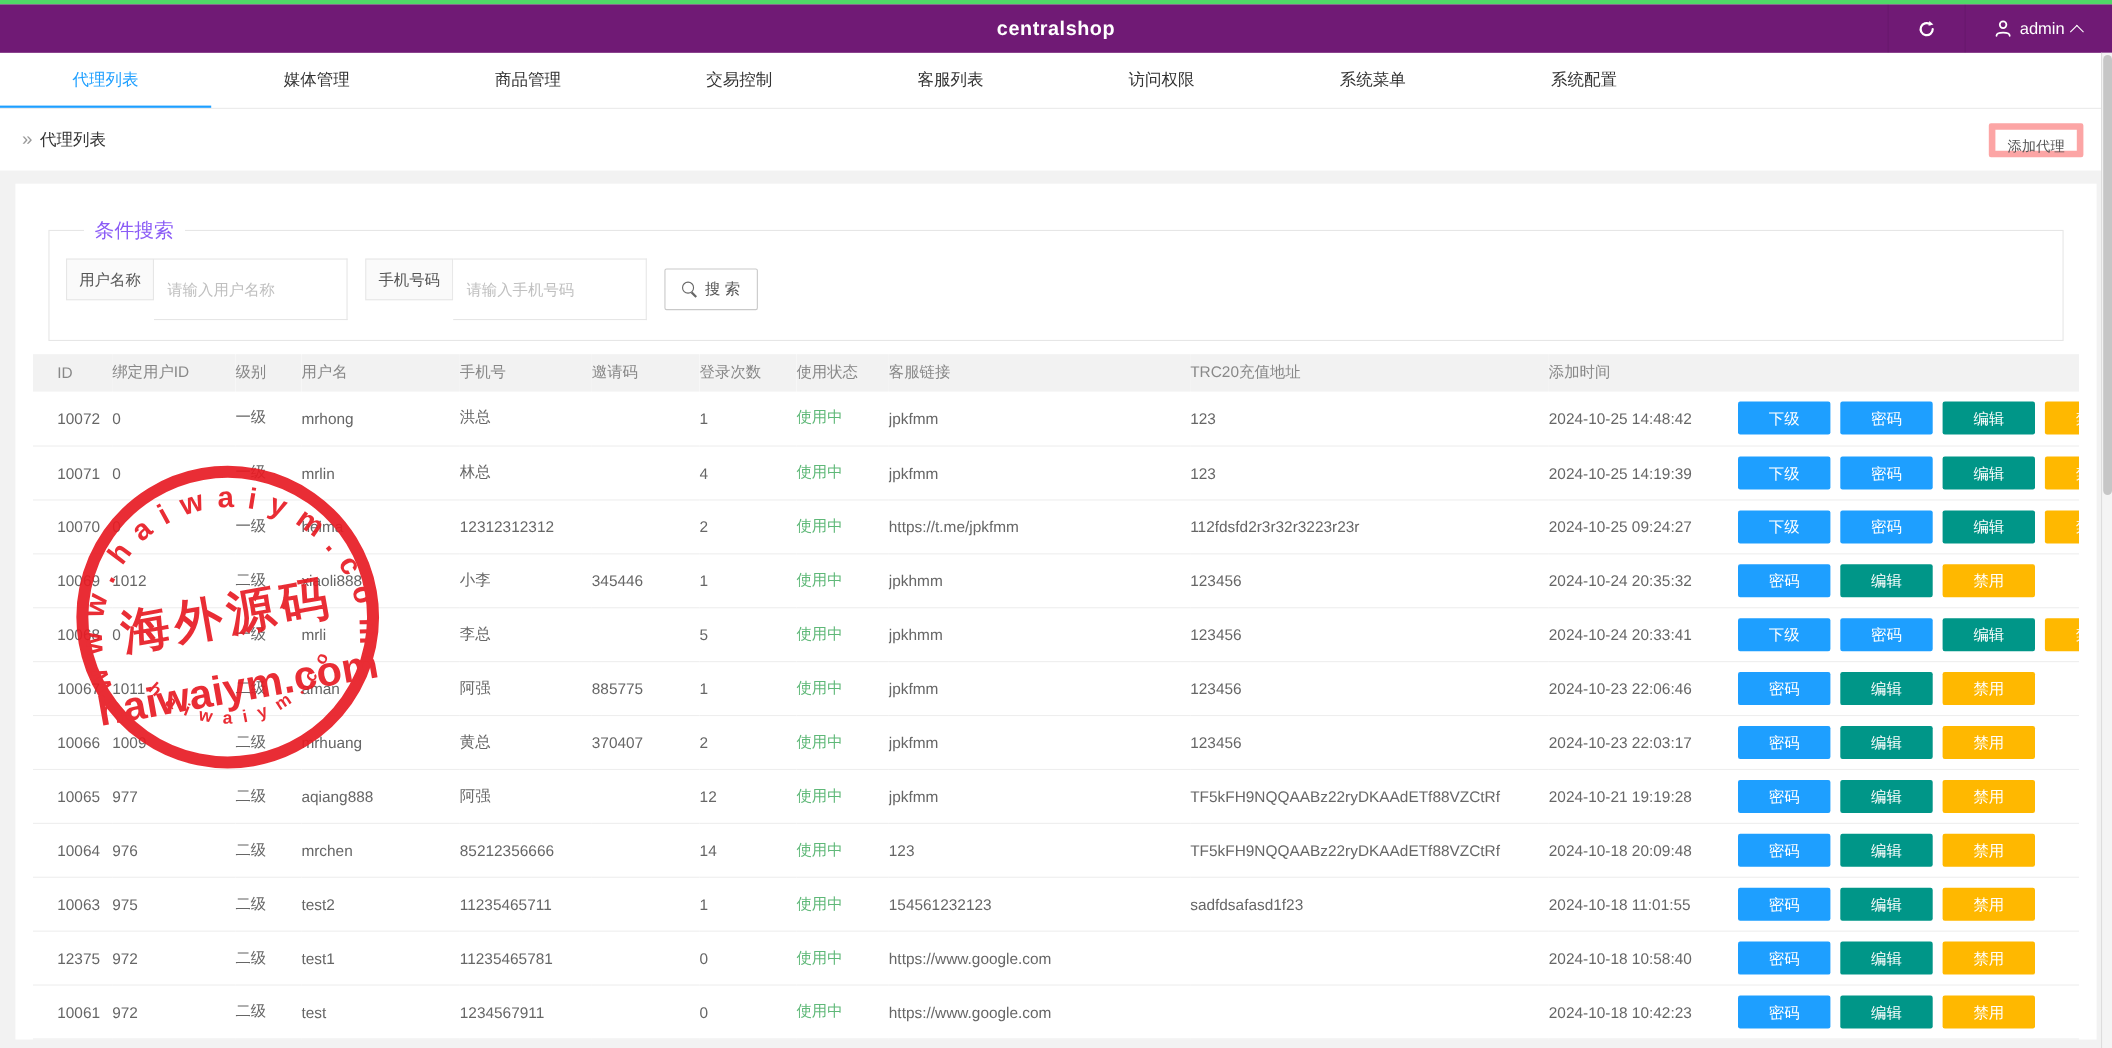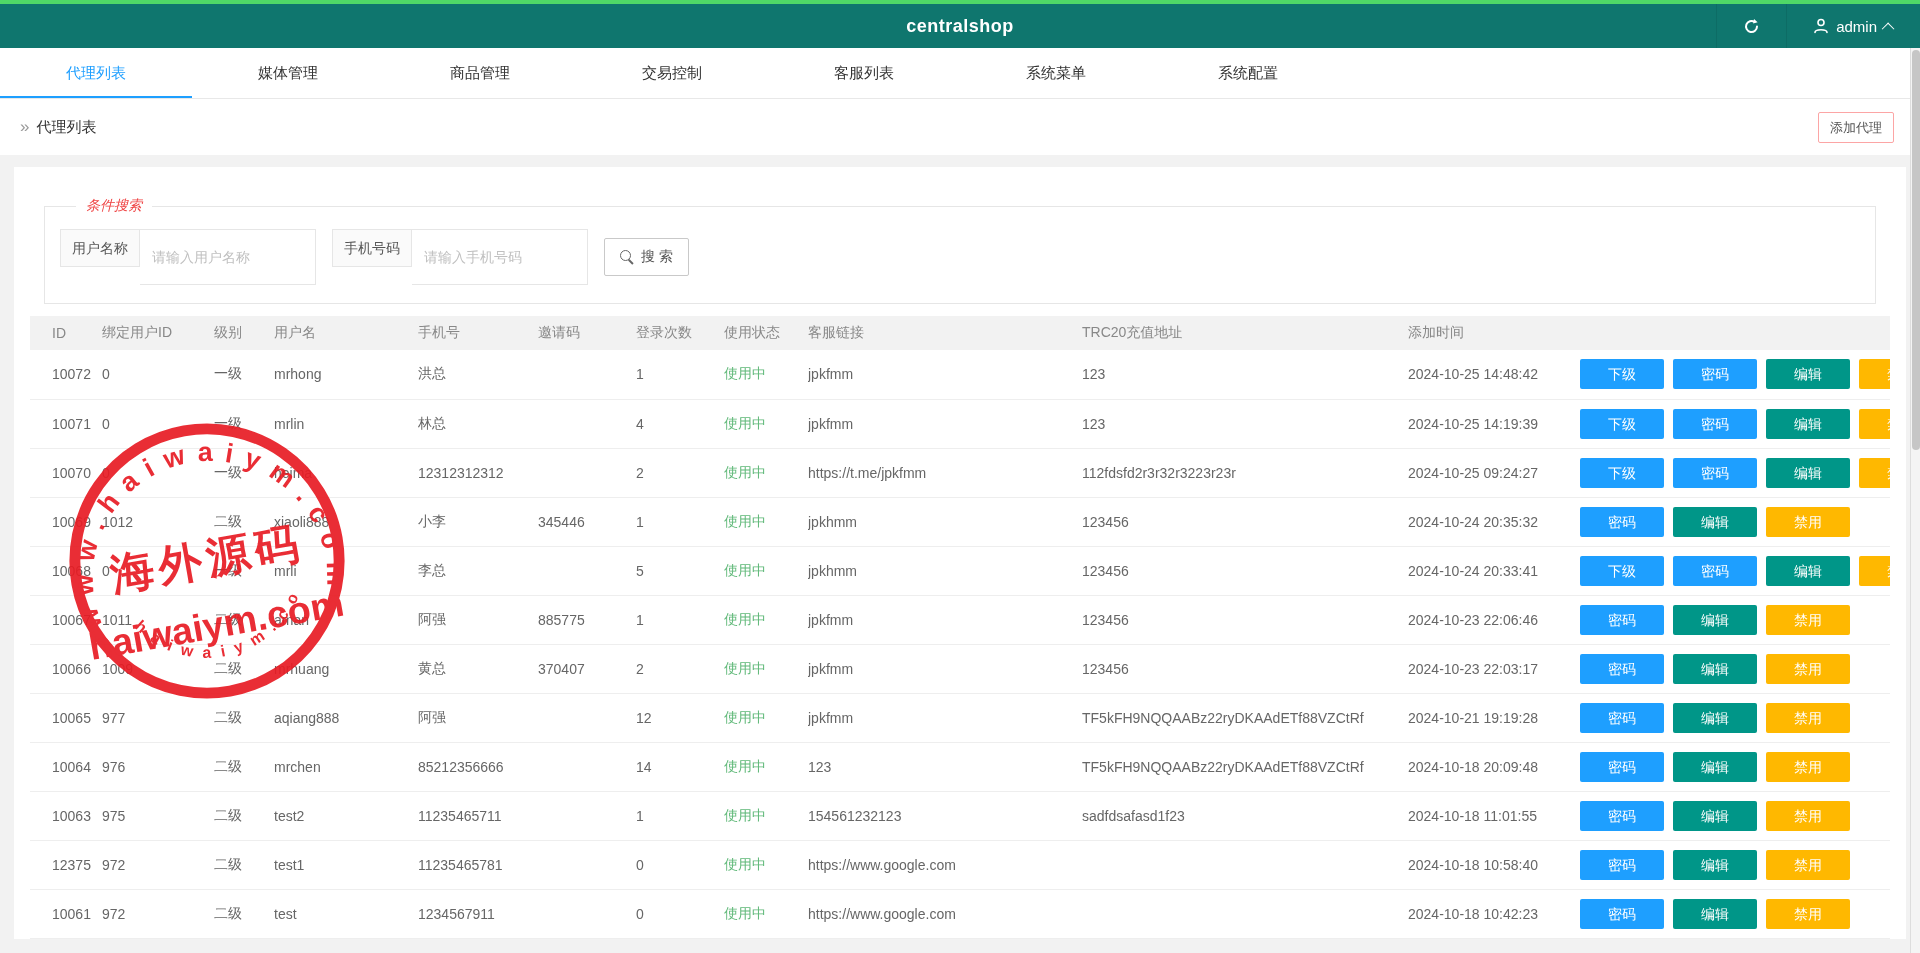--- a/index.html
+++ b/index.html
@@ -4,21 +4,21 @@
 <style>
   * { box-sizing: border-box; }
   html,body { margin:0; padding:0; }
   body {
     width:1920px; height:953px; overflow:hidden; position:relative;
     background:#f2f2f2;
     font-family:"Liberation Sans","DejaVu Sans",sans-serif;
   }
   
   .topstrip { height:4px; background:#4fd867; }
-  .header { height:44px; background:#0f766e; position:relative; display:flex; align-items:stretch; }
+  .header { height:44px; background:#701a75; position:relative; display:flex; align-items:stretch; }
   .header-title {
     position:absolute; left:0; right:0; top:0; bottom:0;
     display:flex; align-items:center; justify-content:center;
     color:#fff; font-size:18px; font-weight:bold; letter-spacing:.5px;
   }
   .header-right { margin-left:auto; display:flex; align-items:stretch; position:relative; z-index:2; }
   .hdr-cell { display:flex; align-items:center; padding:0 26px; border-left:1px solid rgba(0,0,0,.08); color:#fff; cursor:pointer; }
   .hdr-cell svg { display:block; }
   .admin-name { font-size:15px; margin:0 8px 0 7px; }
   .caret-up {
@@ -28,27 +28,27 @@
   
   .nav { background:#fff; border-bottom:1px solid #e8e8e8; }
   .nav-row { display:grid; grid-template-columns:repeat(10,1fr); }
   .nav-item { text-align:center; font-size:15px; color:#333; line-height:50px; height:50px; cursor:pointer; }
   .nav-item.active { color:#1E9FFF; border-bottom:2px solid #1E9FFF; }
   
   .crumb-bar { background:#fff; height:56px; display:flex; align-items:center; padding:0 26px 0 20px; }
   .crumb-arrow { color:#999; font-size:17px; margin-right:7px; }
   .crumb-title { font-size:15px; color:#333; }
   .add-btn {
-    margin-left:auto; background:#fff; border:1px solid #fca5a5; border-radius:2px;
+    margin-left:auto; background:#fff; border:6px solid #fca5a5; border-radius:2px;
     color:#555; font-size:13px; padding:0 11px; height:31px; line-height:29px; cursor:pointer;
   }
   
   .main-card { margin:12px 14px 0; background:#fff; padding:8px 16px 0; min-height:760px; position:relative; }
   fieldset.search-field { border:1px solid #e6e6e6; margin:22px 14px 12px; padding:10px 15px 18px; }
-  fieldset.search-field legend { font-size:14px; color:#ef4444; padding:0 10px; margin-left:16px;font-style:italic; }
+  fieldset.search-field legend { font-size:18px; color:#8b5cf6; padding:0 10px; margin-left:16px; }
   .search-row { display:flex; align-items:center; margin-top:4px; }
   .input-group { display:flex; margin-right:16px; }
   .ig-label {
     background:#fafafa; border:1px solid #e6e6e6; padding:0 11px; height:38px; line-height:36px;
     font-size:14px; color:#555; white-space:nowrap;
   }
   .ig-input {
     border:1px solid #e6e6e6; border-left:none; width:176px; height:56px; padding:0 12px;
     font-size:14px; color:#666; outline:none;
   }
@@ -114,20 +114,21 @@
   </div>
 </div>
 
 <div class="nav">
   <div class="nav-row" id="nav-row-2">
       <div class="nav-item active">代理列表</div>
       <div class="nav-item">媒体管理</div>
       <div class="nav-item">商品管理</div>
       <div class="nav-item">交易控制</div>
       <div class="nav-item">客服列表</div>
+      <div class="nav-item">访问权限</div>
       <div class="nav-item">系统菜单</div>
       <div class="nav-item">系统配置</div>
     </div>
 </div>
 
 <div class="crumb-bar">
   <span class="crumb-arrow">»</span>
   <span class="crumb-title">代理列表</span>
   <button class="add-btn">添加代理</button>
 </div>

